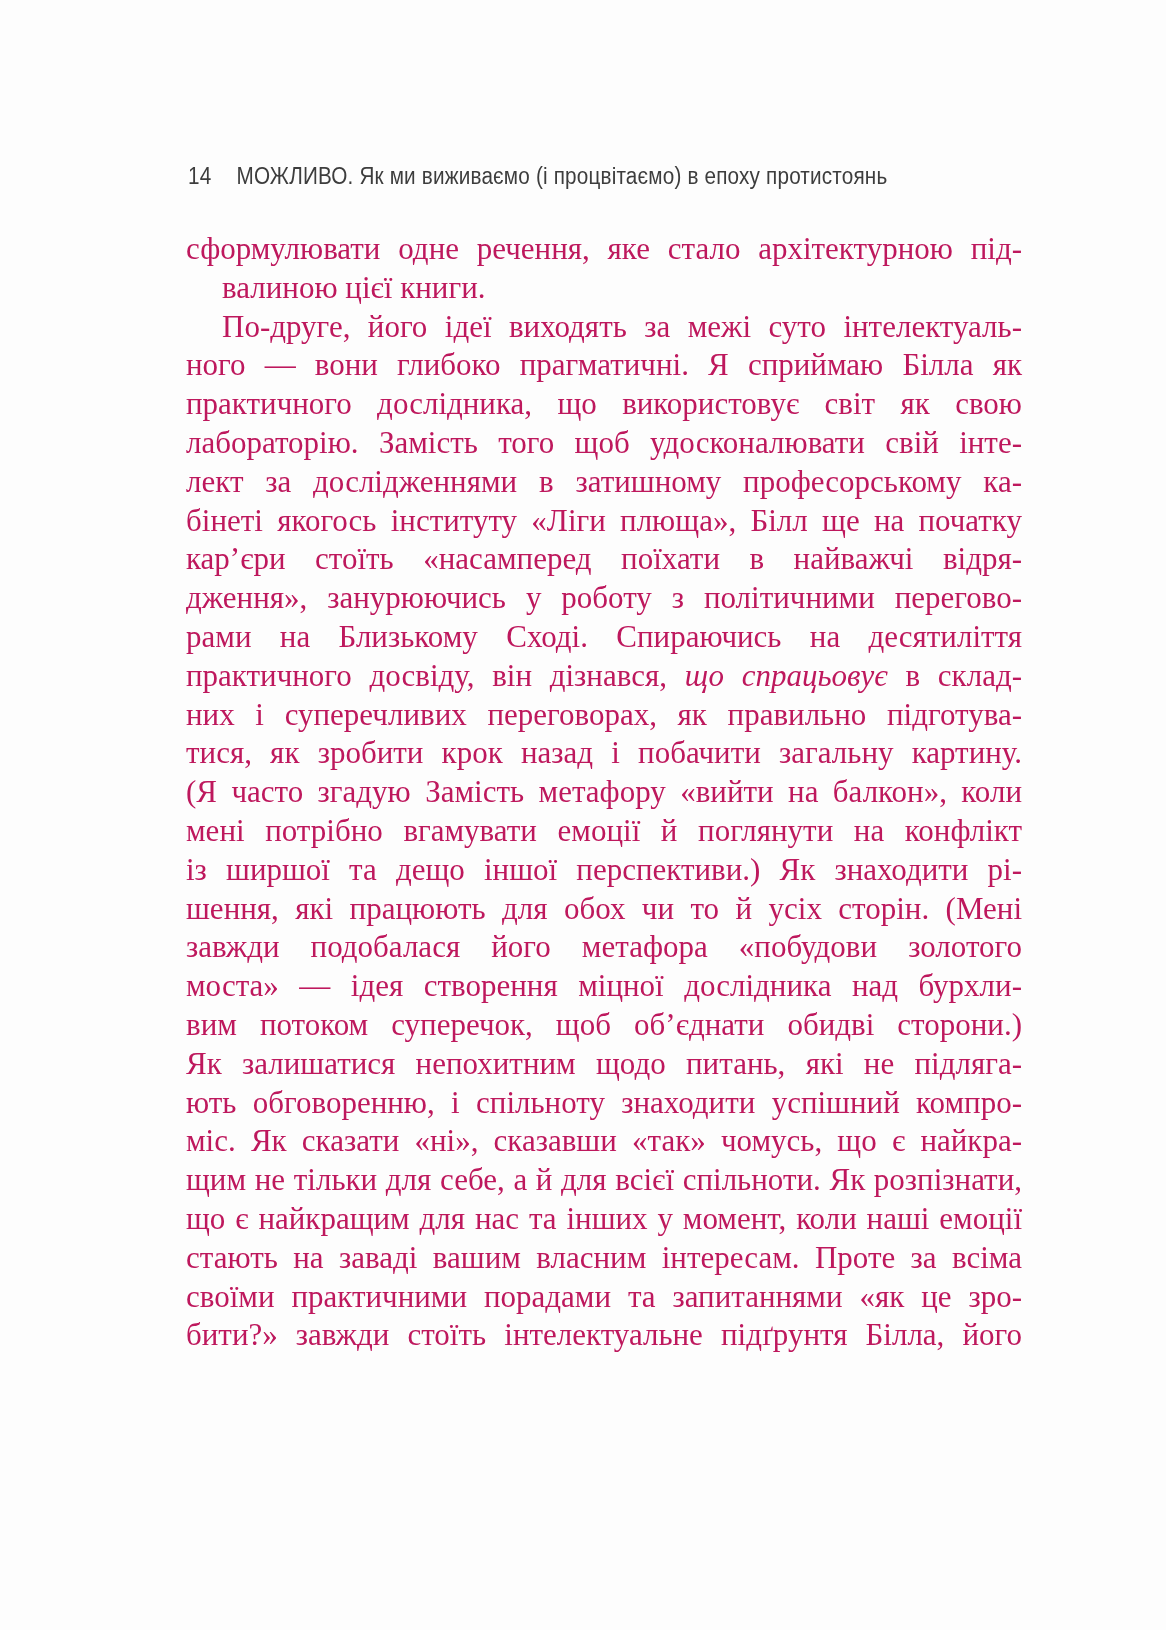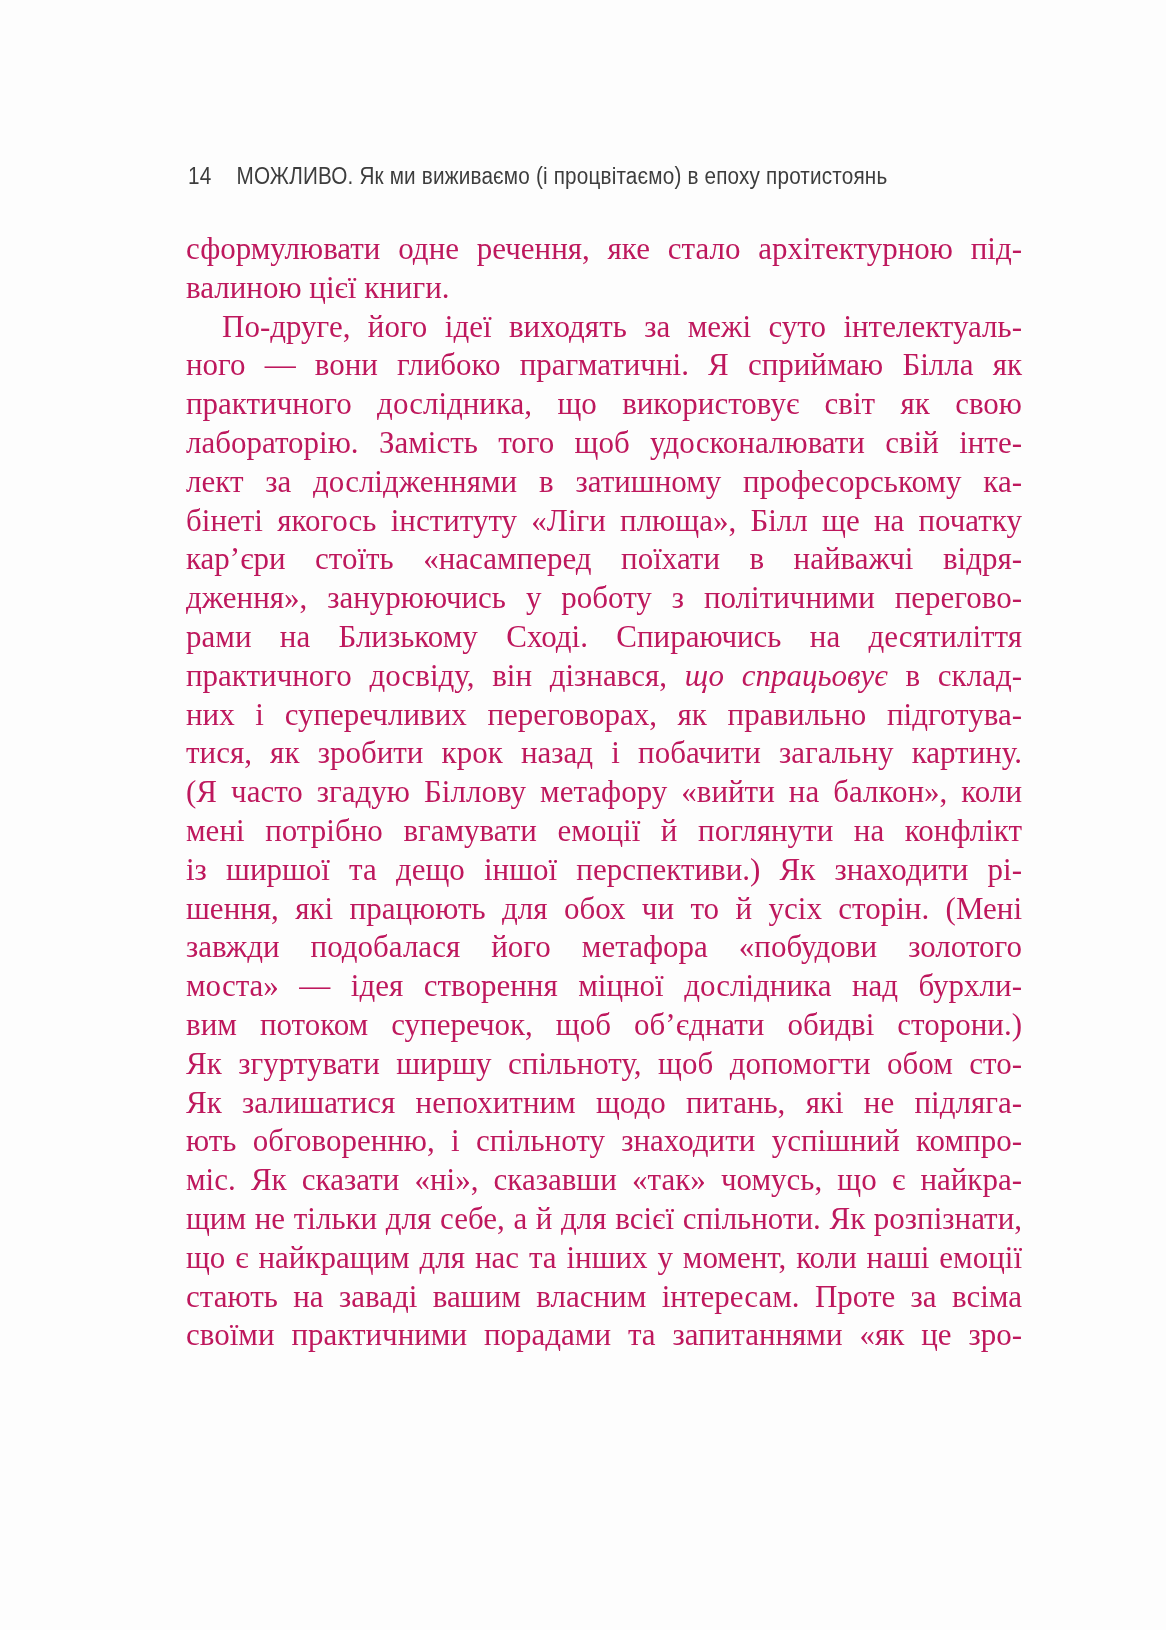--- a/index.html
+++ b/index.html
@@ -49,20 +49,21 @@
   .text-block .line {
     text-align: justify;
     text-align-last: justify;
     height: 38.8px;
     overflow: visible;
     white-space: normal;
   }
   .text-block .line.no-just {
     text-align: right;
     text-align-last: left;
+    margin-left: 36px;
   }
   .text-block .line.indent {
     text-indent: 36px;
   }
   .text-block .em {
     font-style: italic;
   }
 </style>
 </head>
 <body>
@@ -81,30 +82,30 @@
       <div class="line"><span>практичного дослідника, що використовує світ як свою</span></div>
       <div class="line"><span>лабораторію. Замість того щоб удосконалювати свій інте-</span></div>
       <div class="line"><span>лект за дослідженнями в затишному професорському ка-</span></div>
       <div class="line"><span>бінеті якогось інституту «Ліги плюща», Білл ще на початку</span></div>
       <div class="line"><span>кар’єри стоїть «насамперед поїхати в найважчі відря-</span></div>
       <div class="line"><span>дження», занурюючись у роботу з політичними перегово-</span></div>
       <div class="line"><span>рами на Близькому Сході. Спираючись на десятиліття</span></div>
       <div class="line"><span>практичного досвіду, він дізнався, </span><span class="em">що спрацьовує</span><span> в склад-</span></div>
       <div class="line"><span>них і суперечливих переговорах, як правильно підготува-</span></div>
       <div class="line"><span>тися, як зробити крок назад і побачити загальну картину.</span></div>
-      <div class="line"><span>(Я часто згадую Біллову метафору «вийти на балкон», коли</span></div>
+      <div class="line"><span>(Я часто згадую Замість метафору «вийти на балкон», коли</span></div>
       <div class="line"><span>мені потрібно вгамувати емоції й поглянути на конфлікт</span></div>
       <div class="line"><span>із ширшої та дещо іншої перспективи.) Як знаходити рі-</span></div>
       <div class="line"><span>шення, які працюють для обох чи то й усіх сторін. (Мені</span></div>
       <div class="line"><span>завжди подобалася його метафора «побудови золотого</span></div>
       <div class="line"><span>моста» — ідея створення міцної дослідника над бурхли-</span></div>
       <div class="line"><span>вим потоком суперечок, щоб об’єднати обидві сторони.)</span></div>
-      <div class="line"><span>Як згуртувати ширшу спільноту, щоб допомогти обом сто-</span></div>
       <div class="line"><span>Як залишатися непохитним щодо питань, які не підляга-</span></div>
       <div class="line"><span>ють обговоренню, і спільноту знаходити успішний компро-</span></div>
       <div class="line"><span>міс. Як сказати «ні», сказавши «так» чомусь, що є найкра-</span></div>
       <div class="line"><span>щим не тільки для себе, а й для всієї спільноти. Як розпізнати,</span></div>
       <div class="line"><span>що є найкращим для нас та інших у момент, коли наші емоції</span></div>
       <div class="line"><span>стають на заваді вашим власним інтересам. Проте за всіма</span></div>
       <div class="line"><span>своїми практичними порадами та запитаннями «як це зро-</span></div>
+      <div class="line"><span>бити?» завжди стоїть інтелектуальне підґрунтя Білла, його</span></div>
     </main>
 
 </div>
 
 </body></html>

